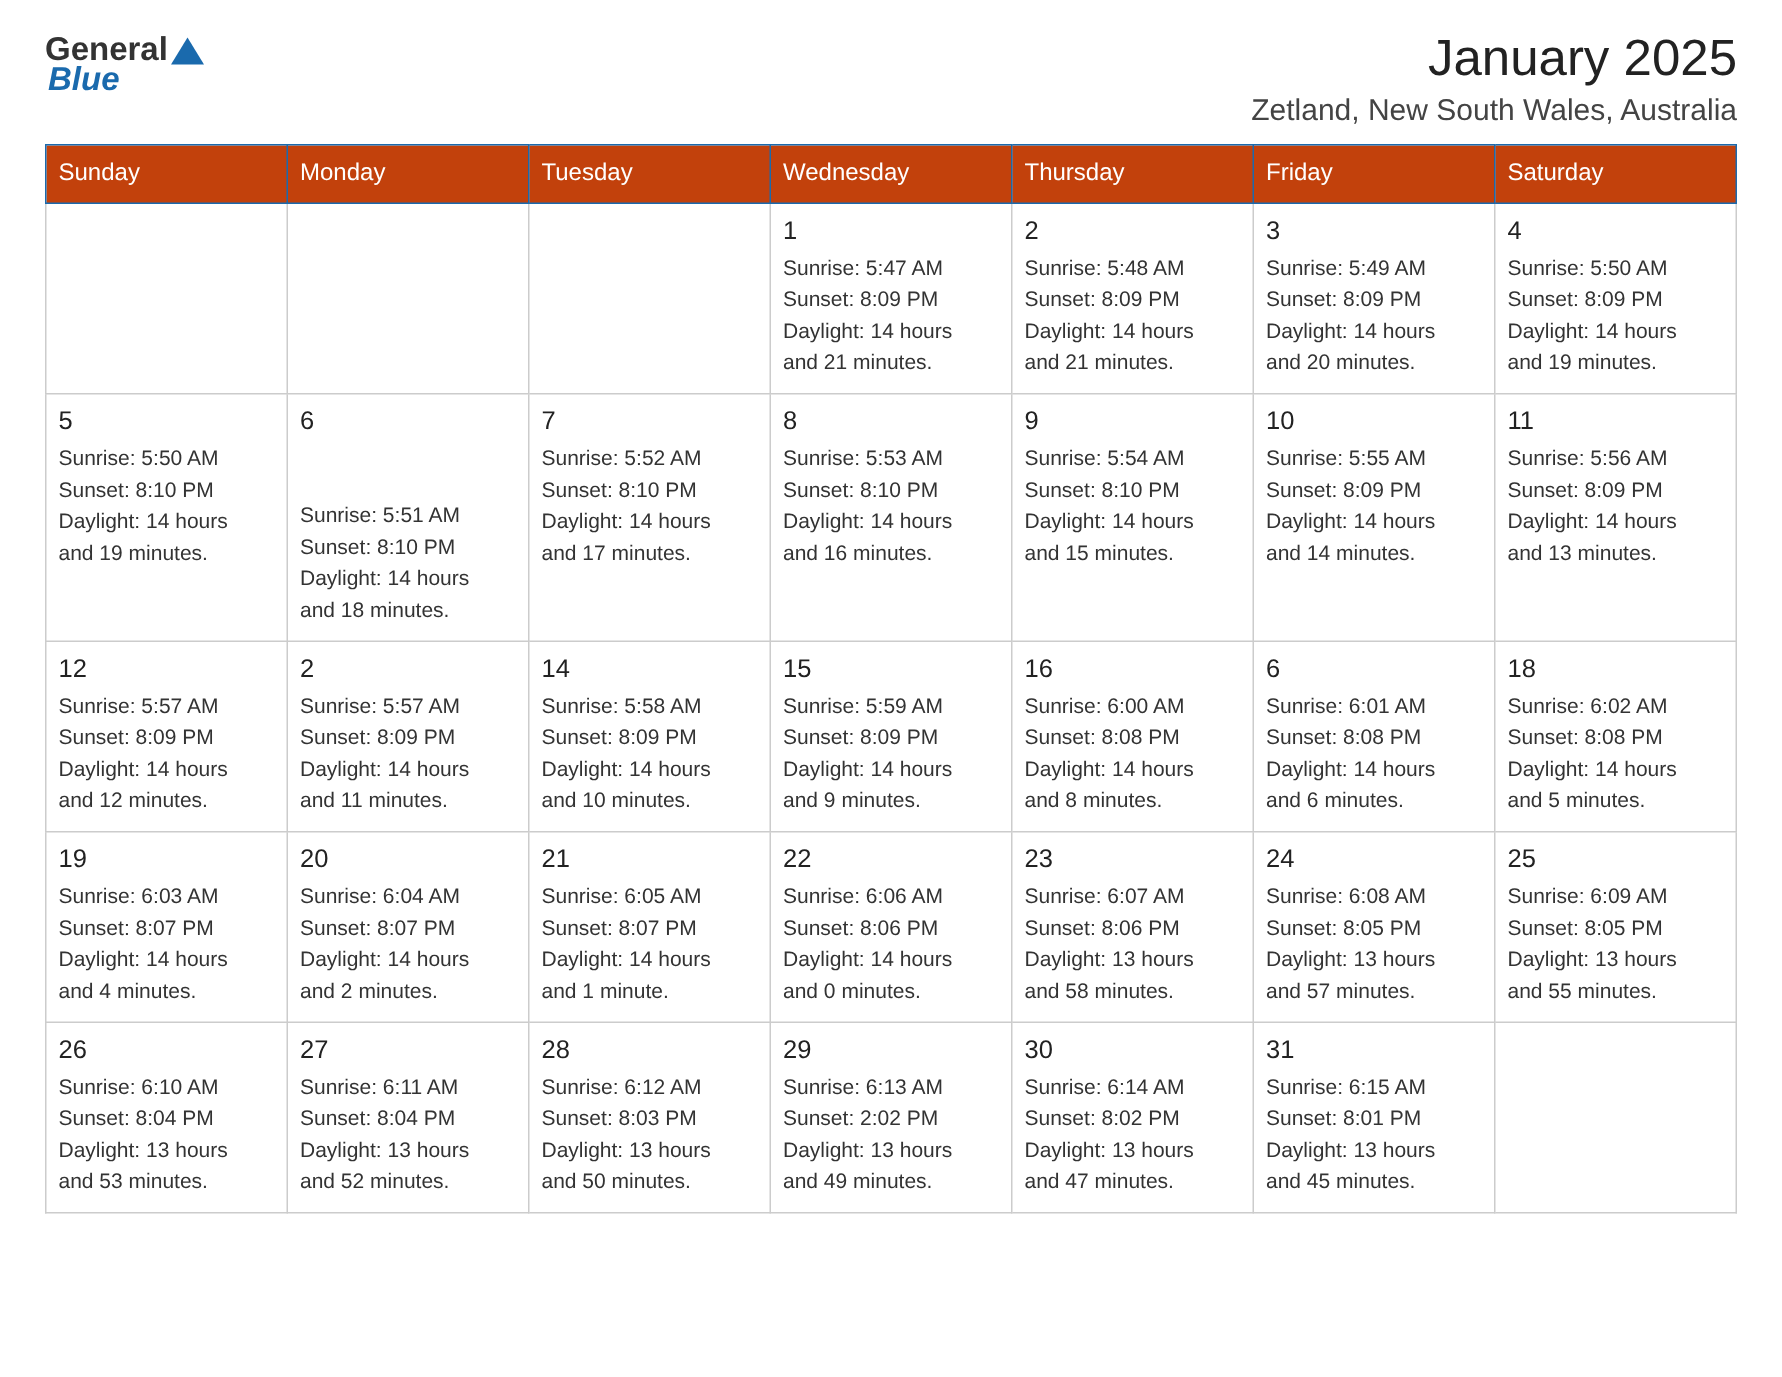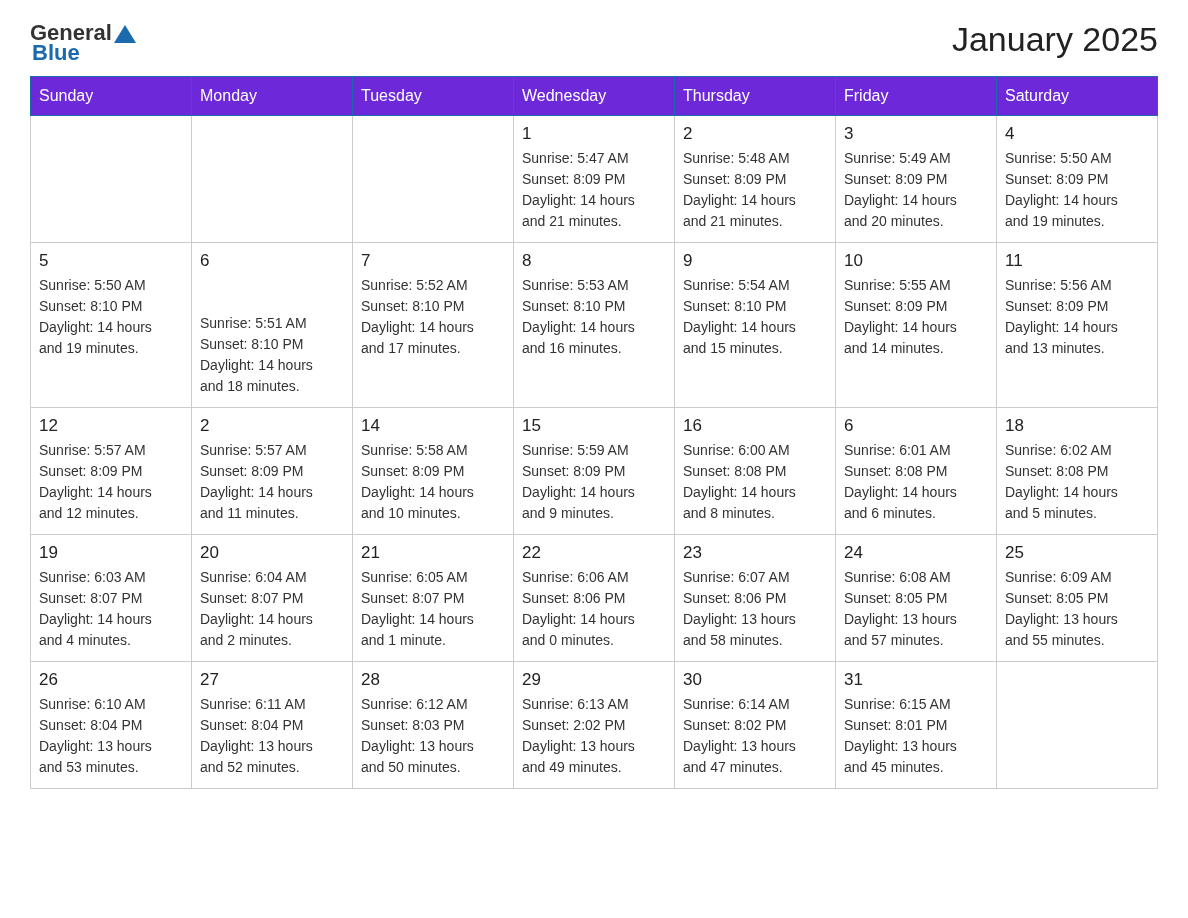--- a/index.html
+++ b/index.html
@@ -23,41 +23,42 @@
     }
     .logo-text-general {
       font-size: 22px;
       font-weight: bold;
       color: #333;
     }
     .logo-text-blue {
       font-size: 22px;
       font-weight: bold;
       color: #1a6aad;
+      font-style: italic;
     }
     .title-block {
       text-align: right;
     }
     .month-title {
       font-size: 34px;
       font-weight: normal;
       color: #222;
     }
     .location-subtitle {
       font-size: 20px;
       color: #444;
       margin-top: 4px;
     }
     .calendar {
       width: 100%;
       border-collapse: collapse;
       margin-top: 10px;
     }
     .calendar th {
-      background-color: #6d28d9;
+      background-color: #c2410c;
       color: #fff;
       font-size: 16px;
       font-weight: normal;
       padding: 10px 8px;
       text-align: left;
       border: 1px solid #1a6aad;
     }
     .calendar td {
       border: 1px solid #ccc;
       vertical-align: top;
@@ -96,20 +97,21 @@
         <span class="logo-text-general">General</span>
         <svg width="22" height="22" viewBox="0 0 22 22" style="margin-left:2px;margin-top:2px;">
           <polygon points="11,2 22,20 0,20" fill="#1a6aad"></polygon>
         </svg>
       </div>
       <span class="logo-text-blue" style="margin-left:2px;margin-top:-6px;">Blue</span>
     </div>
   </div>
   <div class="title-block">
     <div class="month-title">January 2025</div>
+    <div class="location-subtitle">Zetland, New South Wales, Australia</div>
   </div>
 </div>
 
 <table class="calendar">
   <thead>
     <tr>
     <th>Sunday</th>
         <th>Monday</th>
         <th>Tuesday</th>
         <th>Wednesday</th>

